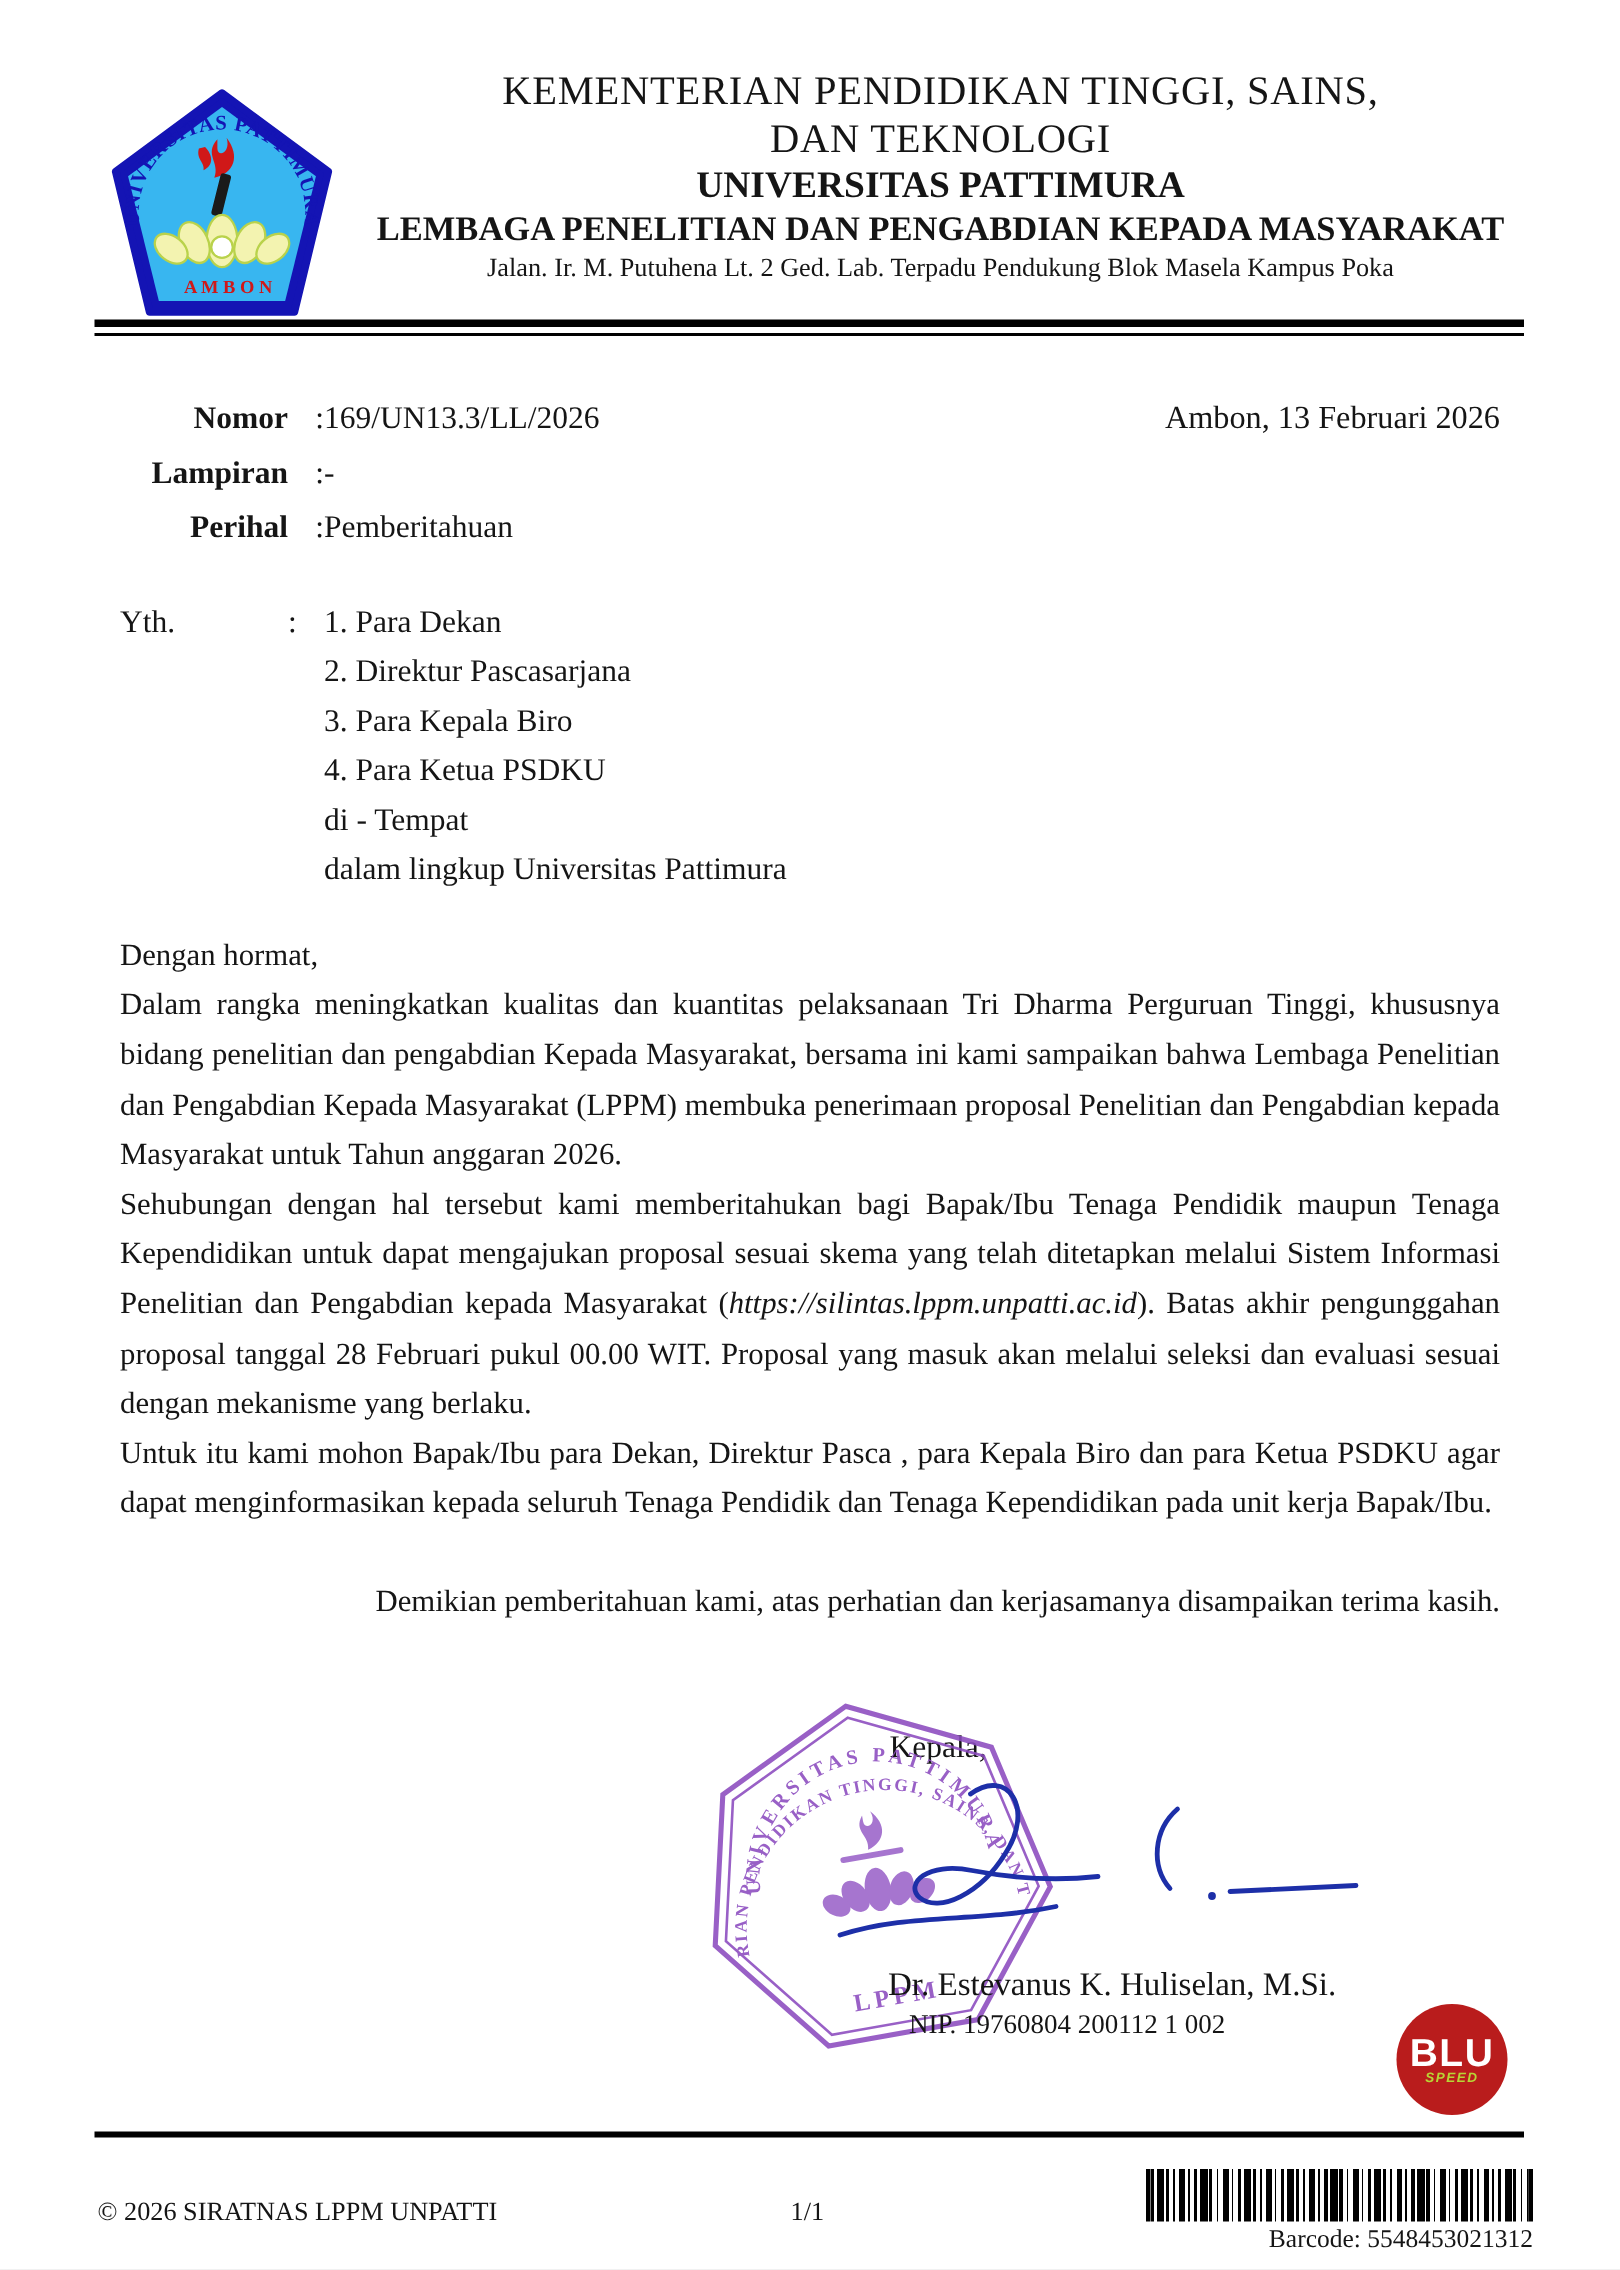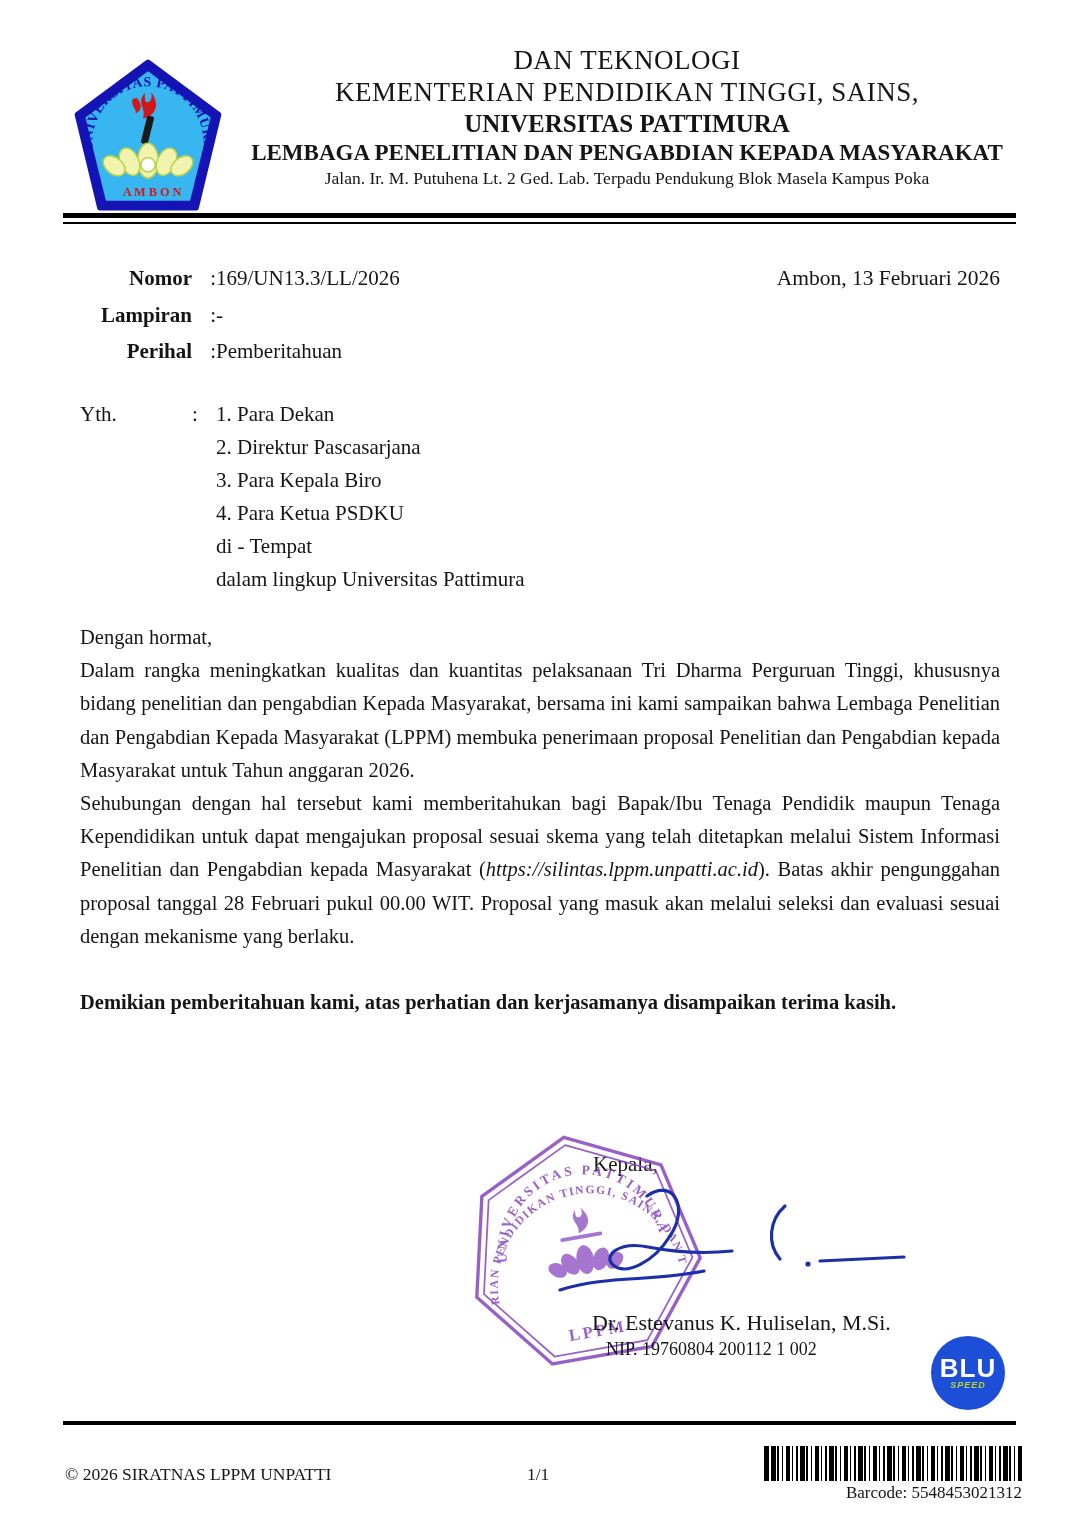--- a/index.html
+++ b/index.html
@@ -33,33 +33,33 @@
   .rcp-label { position:absolute; left:0; top:0; }
   .rcp-colon { position:absolute; left:112px; top:0; }
   .rcp-lines { position:absolute; left:136px; top:0; }
 
   
   .body-block { position:absolute; left:80px; top:621px; width:920px;
     font-size:20.5px; line-height:33.2px; text-align:justify; }
   .body-block p { margin:0; }
   .salutation { text-align:left; }
   .url-italic { font-style:italic; }
-  .closing { text-align:left; margin-top:33px !important;font-weight:bold; }
+  .closing { text-align:right; margin-top:33px !important; }
 
   
   .sig-title { position:absolute; left:593px; top:1152px; font-size:21px; }
   .stamp { position:absolute; left:458px; top:1126px; width:252px; height:252px;
            transform:rotate(-10deg); opacity:0.88; }
   .sig-ink { position:absolute; left:552px; top:1178px; width:372px; height:132px; }
   .sig-name { position:absolute; left:592px; top:1310px; font-size:22px; font-weight:normal; }
   .sig-nip  { position:absolute; left:592px; top:1339px; font-size:18px;margin-left:14px; }
 
   
   .blu-badge { position:absolute; left:931px; top:1336px; width:74px; height:74px;
-    border-radius:50%; background:#1d4ed8; display:flex; flex-direction:column;
+    border-radius:50%; background:#b91c1c; display:flex; flex-direction:column;
     align-items:center; justify-content:center;
     font-family:"Liberation Sans", sans-serif; }
   .blu-text { color:#ffffff; font-size:26px; font-weight:bold; letter-spacing:1px; line-height:24px; }
   .blu-sub  { color:#b8d435; font-size:9px; font-style:italic; font-weight:bold; letter-spacing:1px; }
 
   
   .footer-rule { position:absolute; top:1421px; left:63px; width:953px; height:4px; background:#000; }
   .footer-copy { position:absolute; left:65px; top:1464px; font-size:17.5px; }
   .footer-page { position:absolute; left:527px; top:1464px; font-size:17.5px; }
   .barcode-wrap { position:absolute; right:58px; top:1446px; width:258px; text-align:right; }
@@ -95,22 +95,22 @@
           <ellipse cx="57" cy="101" rx="9" ry="14" transform="rotate(-25 57 101)"></ellipse>
           <ellipse cx="93" cy="101" rx="9" ry="14" transform="rotate(25 93 101)"></ellipse>
           <ellipse cx="42" cy="105" rx="8" ry="12" transform="rotate(-52 42 105)"></ellipse>
           <ellipse cx="108" cy="105" rx="8" ry="12" transform="rotate(52 108 105)"></ellipse>
           <circle cx="75" cy="104" r="7" fill="#ffffff"></circle>
         </g>
         <text x="79" y="134" text-anchor="middle" font-size="12" font-weight="bold" fill="#d01818">A M B O N</text>
       </svg>
     </div>
     <div class="head-text">
+      <div class="h-ministry">KEMENTERIAN PENDIDIKAN TINGGI, SAINS,</div>
       <div class="h-ministry">DAN TEKNOLOGI</div>
-      <div class="h-ministry">KEMENTERIAN PENDIDIKAN TINGGI, SAINS,</div>
       <div class="h-univ">UNIVERSITAS PATTIMURA</div>
       <div class="h-inst">LEMBAGA PENELITIAN DAN PENGABDIAN KEPADA MASYARAKAT</div>
       <div class="h-addr">Jalan. Ir. M. Putuhena Lt. 2 Ged. Lab. Terpadu Pendukung Blok Masela Kampus Poka</div>
     </div>
   </div>
   <div class="rule-thick"></div>
   <div class="rule-thin"></div>
 
   <div class="meta">
     <div class="meta-row" style="top:0px">
@@ -135,20 +135,21 @@
       <div>4. Para Ketua PSDKU</div>
       <div>di - Tempat</div>
       <div>dalam lingkup Universitas Pattimura</div>
     </div>
   </div>
 
   <div class="body-block">
     <p class="salutation">Dengan hormat,</p>
     <p>Dalam rangka meningkatkan kualitas dan kuantitas pelaksanaan Tri Dharma Perguruan Tinggi, khususnya bidang penelitian dan pengabdian Kepada Masyarakat, bersama ini kami sampaikan bahwa Lembaga Penelitian dan Pengabdian Kepada Masyarakat (LPPM) membuka penerimaan proposal Penelitian dan Pengabdian kepada Masyarakat untuk Tahun anggaran 2026.</p>
     <p><span>Sehubungan dengan hal tersebut kami memberitahukan bagi Bapak/Ibu Tenaga Pendidik maupun Tenaga Kependidikan untuk dapat mengajukan proposal sesuai skema yang telah ditetapkan melalui Sistem Informasi Penelitian dan Pengabdian kepada Masyarakat (</span><span class="url-italic">https://silintas.lppm.unpatti.ac.id</span><span>). Batas akhir pengunggahan proposal tanggal 28 Februari pukul 00.00 WIT. Proposal yang masuk akan melalui seleksi dan evaluasi sesuai dengan mekanisme yang berlaku.</span></p>
+    <p>Untuk itu kami mohon Bapak/Ibu para Dekan, Direktur Pasca , para Kepala Biro dan para Ketua PSDKU agar dapat menginformasikan kepada seluruh Tenaga Pendidik dan Tenaga Kependidikan pada unit kerja Bapak/Ibu.</p>
     <p class="closing">Demikian pemberitahuan kami, atas perhatian dan kerjasamanya disampaikan terima kasih.</p>
   </div>
 
   <div class="sig-title">Kepala,</div>
 
   <svg class="stamp" viewBox="0 0 260 260">
     <g stroke="#8b4bbf" fill="none">
       <polygon points="130,10 223.8,55.2 247,156.7 182.1,238.1 77.9,238.1 13,156.7 36.2,55.2" stroke-width="3.5"></polygon>
       <polygon points="130,18 217.6,60.2 239.2,154.9 178.6,230.9 81.4,230.9 20.8,154.9 42.4,60.2" stroke-width="1.8"></polygon>
     </g>

